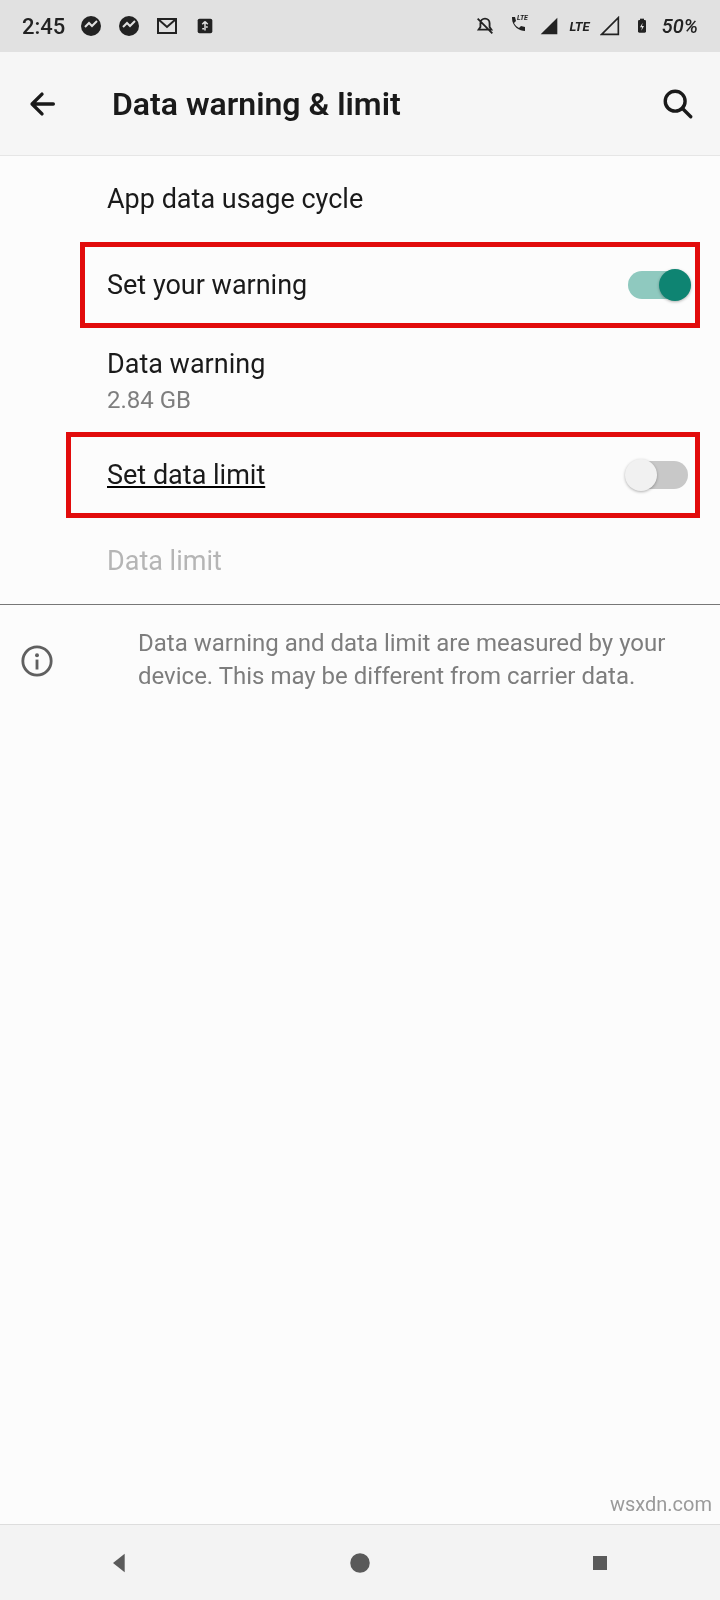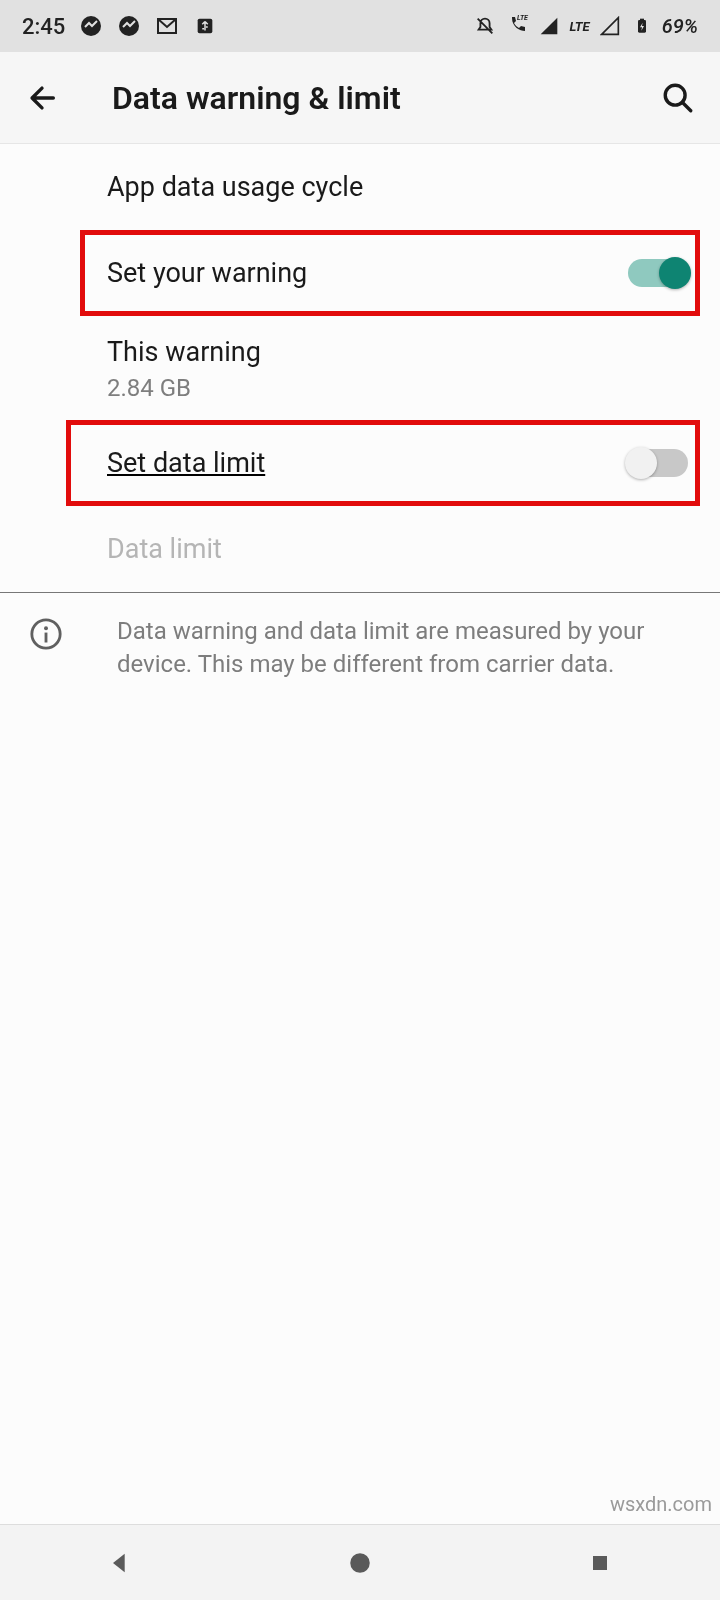--- a/index.html
+++ b/index.html
@@ -23,21 +23,21 @@
       font-size: 22px;
       font-weight: 500;
       color: #222;
     }
     .status-left { display: flex; align-items: flex-start; gap: 14px; }
     .status-right { margin-left: auto; display: flex; align-items: center; gap: 8px; font-size: 20px; font-style: italic; }
     .status-icon { width: 24px; height: 24px; display:inline-flex; align-items:center; justify-content:center; }
 
     
     .app-bar {
-      height: 92px;
+      height: 104px;
       background: #f6f6f6;
       display: flex;
       align-items: center;
       padding: 0 20px;
       border-bottom: 1px solid #e6e6e6;
     }
     .back-btn { width: 44px; height: 44px; display:flex; align-items:center; justify-content:center; }
     .app-title {
       font-size: 32px;
       font-weight: 600;
@@ -72,23 +72,23 @@
     .sw .knob { width: 32px; height: 32px; border-radius: 50%; position: absolute; top:-2px; box-shadow:0 1px 3px rgba(0,0,0,.3); }
     .sw.on  { background:#8fc9bf; }
     .sw.on .knob  { right:-3px; background:#0e8472; }
     .sw.off { background:#c8c8c8; }
     .sw.off .knob { left:-3px;  background:#f1f1f1; }
 
     
     .divider { height:1px; background:#777; }
     .info-row {
       display:flex;
-      padding: 22px 29px;
-      gap: 54px;
-      align-items:flex-start;
+      padding: 22px 20px;
+      gap: 84px;
+      align-items:center;
     }
     .info-icon { width:34px; height:34px; flex-shrink:0; margin-top:2px; }
     .info-text { font-size: 24px; color:#7d7d7d; line-height:1.35; }
 
     
     .nav-bar {
       height: 76px;
       background:#f3f3f3;
       border-top:1px solid #ddd;
       display:flex;
@@ -154,21 +154,21 @@
           <path d="M2 22L22 2v20z" fill="none" stroke="#222" stroke-width="2"></path>
         </svg>
     </span>
     <span class="status-icon">
       <svg viewBox="0 0 24 24" width="16" height="22">
           <rect x="6" y="3" width="12" height="19" rx="2" fill="#222"></rect>
           <rect x="9" y="1" width="6" height="3" fill="#222"></rect>
           <path d="M13 7l-4 7h3l-1 5 4-7h-3z" fill="#e1e1e1"></path>
         </svg>
     </span>
-    <span>69%</span>
+    <span>50%</span>
   </div>
 </div>
 
 <div class="app-bar">
   <div class="back-btn">
     <svg viewBox="0 0 24 24" width="34" height="34">
         <path d="M20 12H5m0 0l7-7m-7 7l7 7" stroke="#1a1a1a" stroke-width="2.4" fill="none" stroke-linecap="round" stroke-linejoin="round"></path>
       </svg>
   </div>
   <div class="app-title">Data warning &amp; limit</div>
@@ -193,21 +193,21 @@
     <div class="txtcol">
       <div class="title">Set your warning</div>
     </div>
     <div class="sw on">
         <div class="knob"></div>
       </div>
   </div>
 
   <div class="row">
     <div class="txtcol">
-      <div class="title">This warning</div>
+      <div class="title">Data warning</div>
       <div class="sub">2.84 GB</div>
     </div>
   </div>
 
   <div class="row" style="position:relative;text-decoration:underline;">
     <div class="hl" style="left:66px;right:20px;top:0;bottom:0;"></div>
     <div class="txtcol">
       <div class="title">Set data limit</div>
     </div>
     <div class="sw off">

